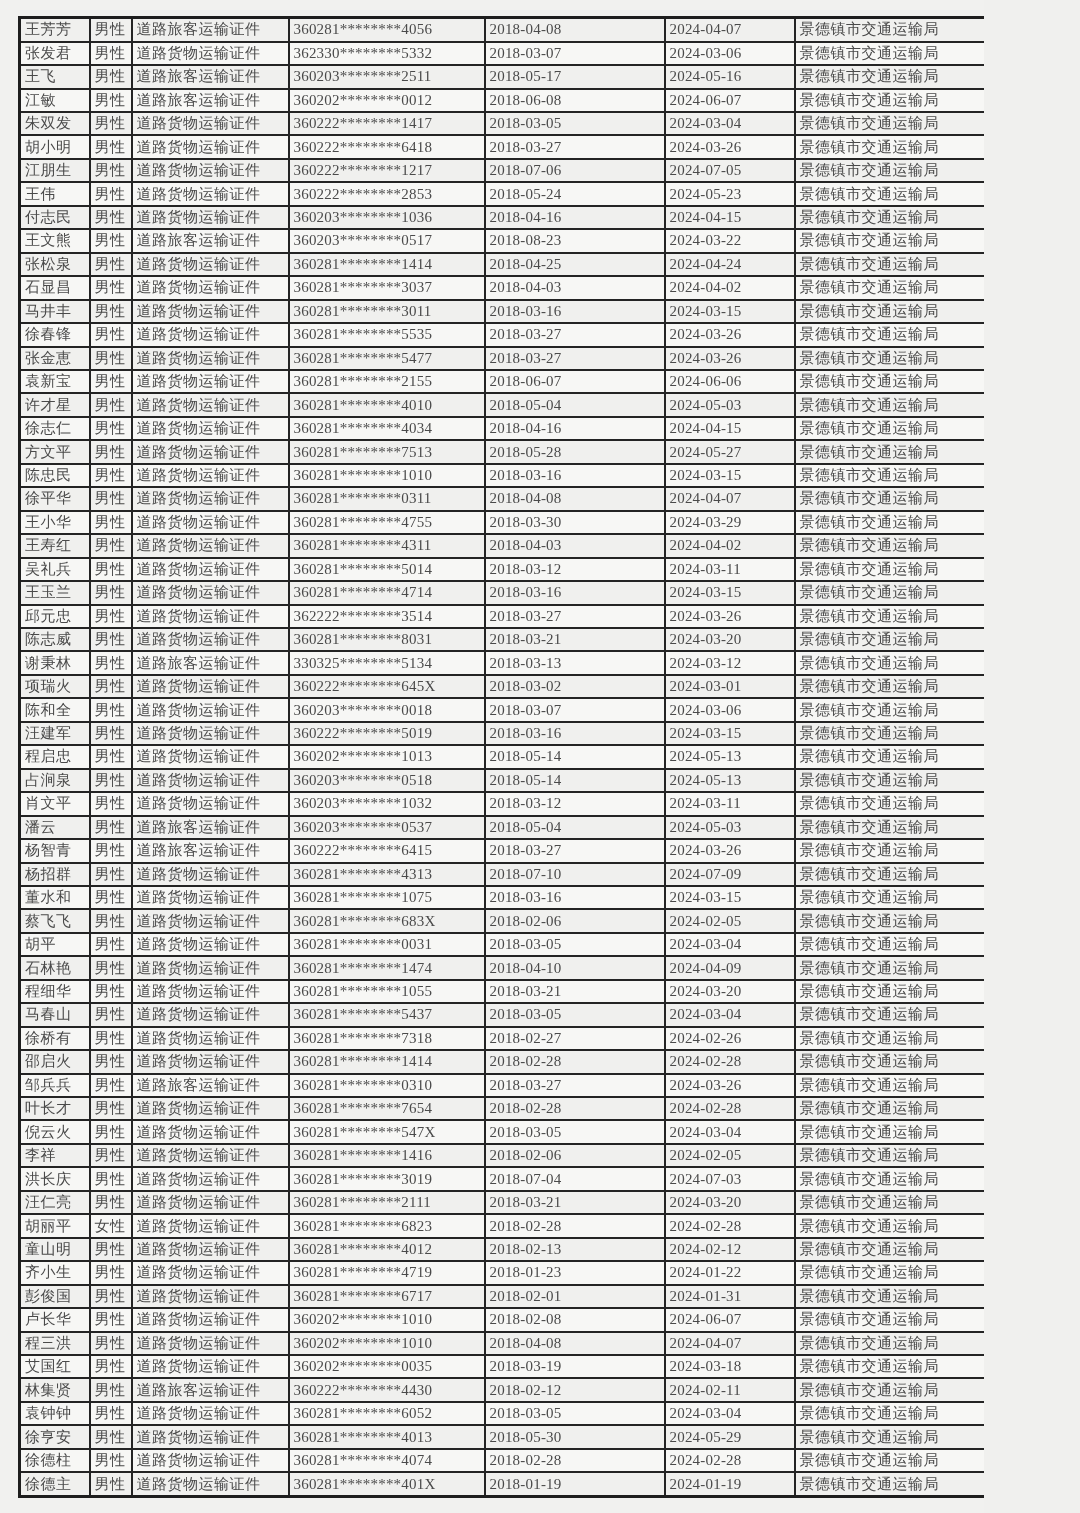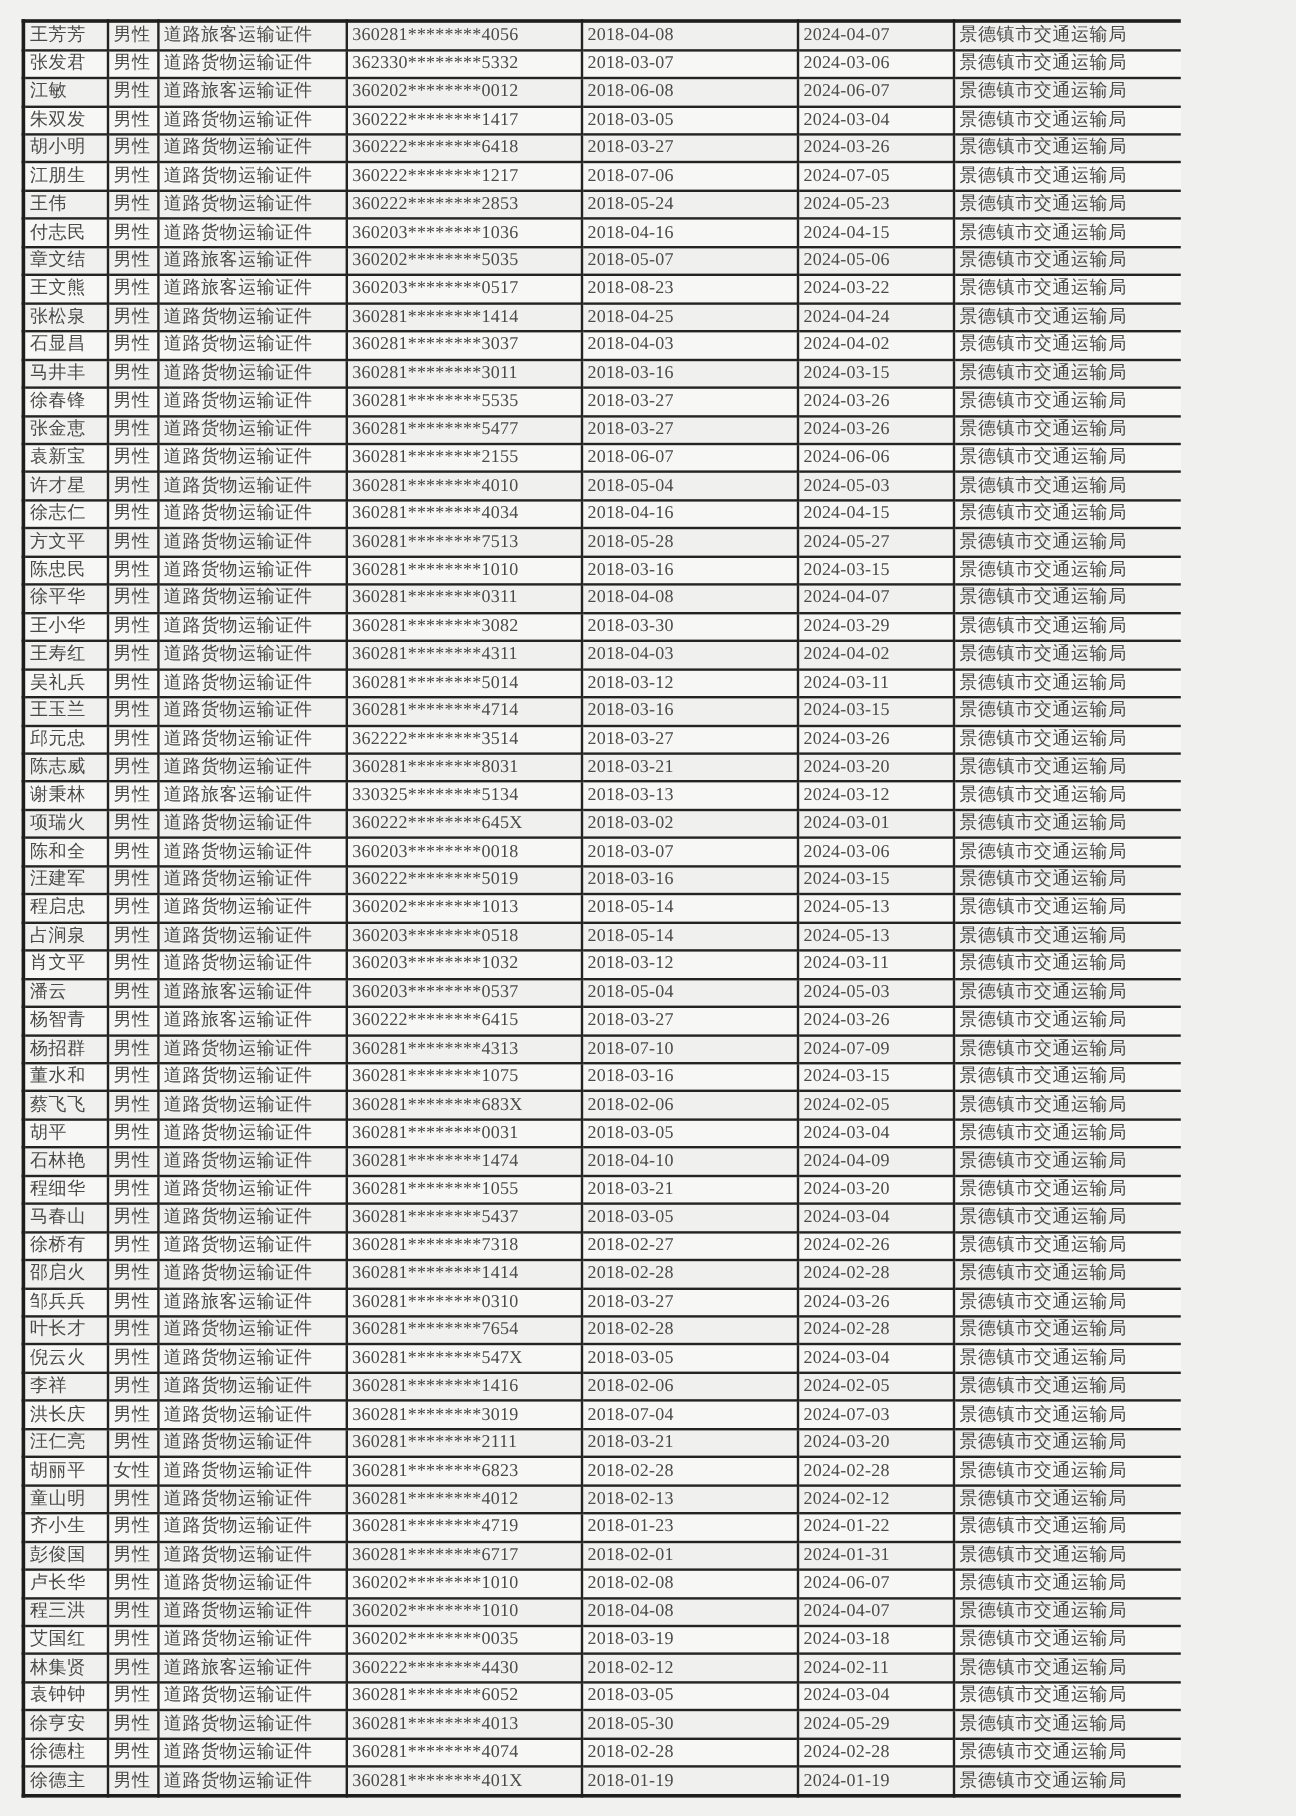--- a/index.html
+++ b/index.html
@@ -80,20 +80,29 @@
           <tr>
             <td class="c-name">张发君</td>
             <td class="c-gender">男性</td>
             <td class="c-cert">道路货物运输证件</td>
             <td class="c-id">362330********5332</td>
             <td class="c-date1">2018-03-07</td>
             <td class="c-date2">2024-03-06</td>
             <td class="c-auth">景德镇市交通运输局</td>
           </tr>
           <tr>
+            <td class="c-name">王飞</td>
+            <td class="c-gender">男性</td>
+            <td class="c-cert">道路旅客运输证件</td>
+            <td class="c-id">360203********2511</td>
+            <td class="c-date1">2018-05-17</td>
+            <td class="c-date2">2024-05-16</td>
+            <td class="c-auth">景德镇市交通运输局</td>
+          </tr>
+          <tr>
             <td class="c-name">江敏</td>
             <td class="c-gender">男性</td>
             <td class="c-cert">道路旅客运输证件</td>
             <td class="c-id">360202********0012</td>
             <td class="c-date1">2018-06-08</td>
             <td class="c-date2">2024-06-07</td>
             <td class="c-auth">景德镇市交通运输局</td>
           </tr>
           <tr>
             <td class="c-name">朱双发</td>
@@ -134,29 +143,20 @@
           <tr>
             <td class="c-name">付志民</td>
             <td class="c-gender">男性</td>
             <td class="c-cert">道路货物运输证件</td>
             <td class="c-id">360203********1036</td>
             <td class="c-date1">2018-04-16</td>
             <td class="c-date2">2024-04-15</td>
             <td class="c-auth">景德镇市交通运输局</td>
           </tr>
           <tr>
-            <td class="c-name">章文结</td>
-            <td class="c-gender">男性</td>
-            <td class="c-cert">道路旅客运输证件</td>
-            <td class="c-id">360202********5035</td>
-            <td class="c-date1">2018-05-07</td>
-            <td class="c-date2">2024-05-06</td>
-            <td class="c-auth">景德镇市交通运输局</td>
-          </tr>
-          <tr>
             <td class="c-name">王文熊</td>
             <td class="c-gender">男性</td>
             <td class="c-cert">道路旅客运输证件</td>
             <td class="c-id">360203********0517</td>
             <td class="c-date1">2018-08-23</td>
             <td class="c-date2">2024-03-22</td>
             <td class="c-auth">景德镇市交通运输局</td>
           </tr>
           <tr>
             <td class="c-name">张松泉</td>
@@ -254,21 +254,21 @@
             <td class="c-cert">道路货物运输证件</td>
             <td class="c-id">360281********0311</td>
             <td class="c-date1">2018-04-08</td>
             <td class="c-date2">2024-04-07</td>
             <td class="c-auth">景德镇市交通运输局</td>
           </tr>
           <tr>
             <td class="c-name">王小华</td>
             <td class="c-gender">男性</td>
             <td class="c-cert">道路货物运输证件</td>
-            <td class="c-id">360281********3082</td>
+            <td class="c-id">360281********4755</td>
             <td class="c-date1">2018-03-30</td>
             <td class="c-date2">2024-03-29</td>
             <td class="c-auth">景德镇市交通运输局</td>
           </tr>
           <tr>
             <td class="c-name">王寿红</td>
             <td class="c-gender">男性</td>
             <td class="c-cert">道路货物运输证件</td>
             <td class="c-id">360281********4311</td>
             <td class="c-date1">2018-04-03</td>

